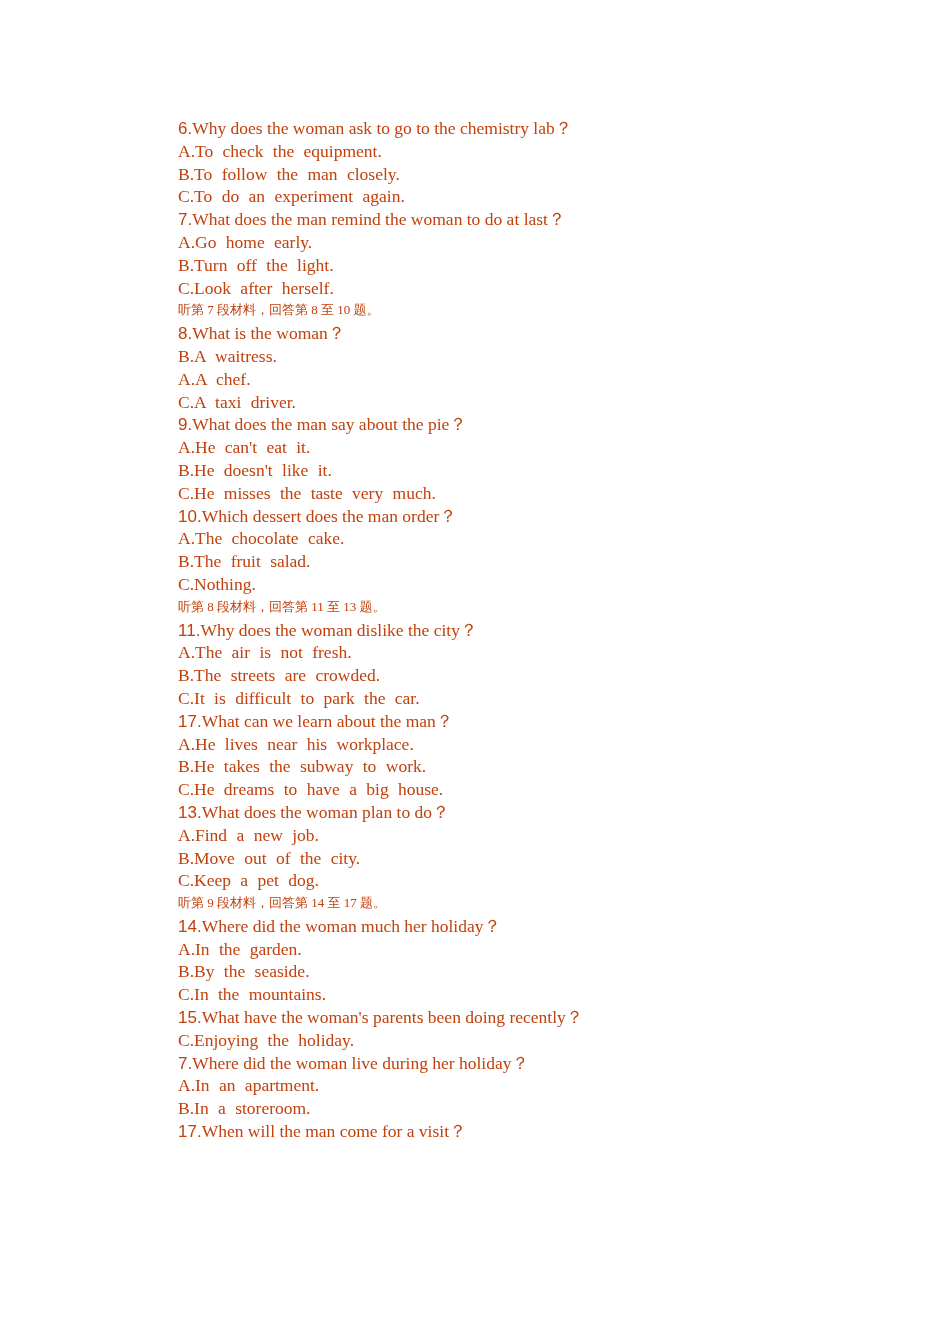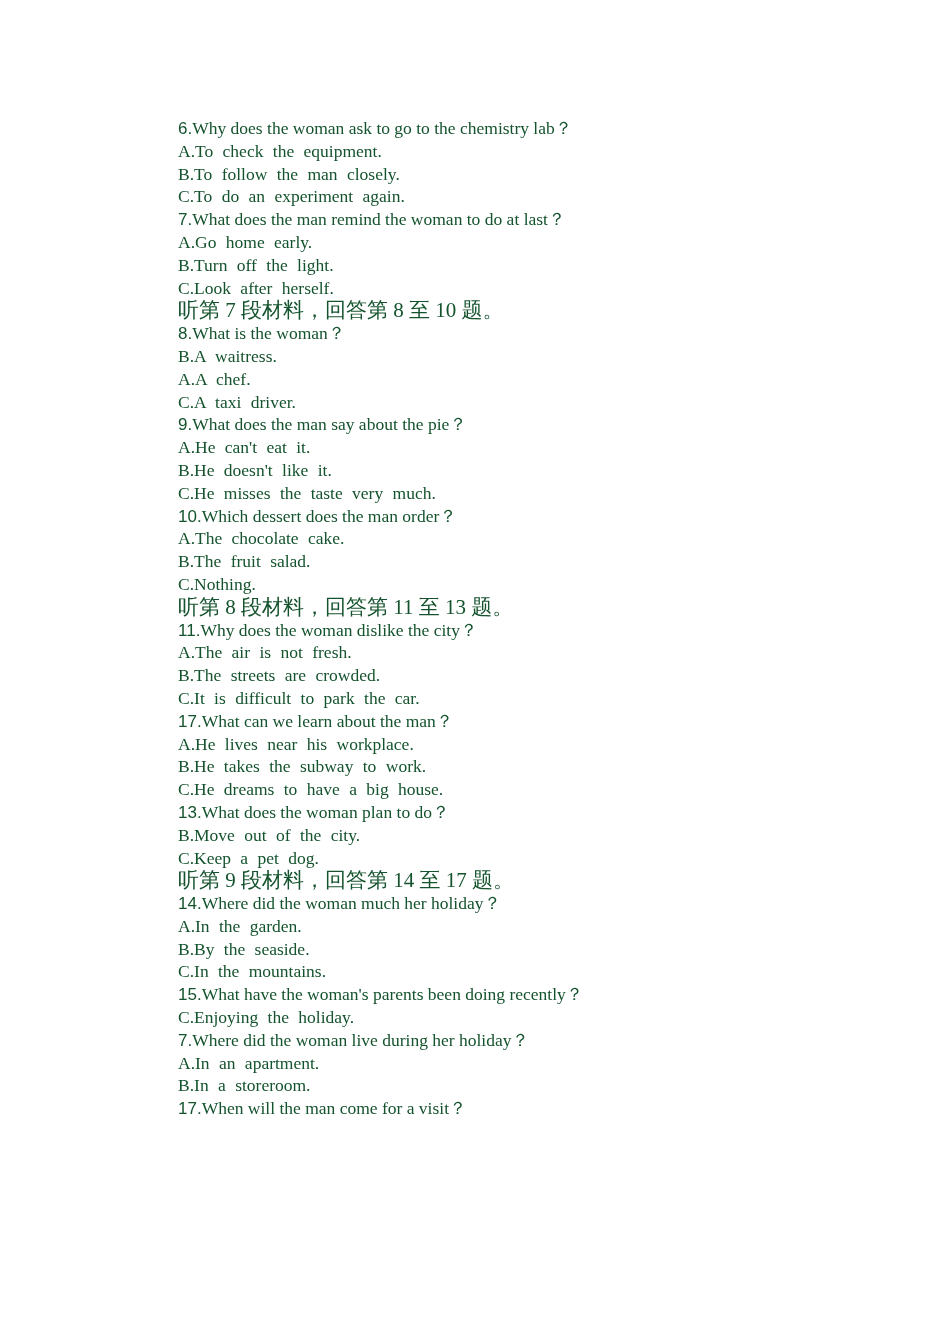--- a/index.html
+++ b/index.html
@@ -19,21 +19,21 @@
     top: 0;
     width: 950px;
     height: 1344px;
     background: #ffffff;
   }
   .content {
     position: absolute;
     left: 178px;
     top: 117px;
     width: 660px;
-    color: #14532d;
+    color: #c2410c;
   }
   .line {
     height: 22.8px;
     line-height: 22.8px;
     white-space: nowrap;
     font-family: "Liberation Serif", serif;
     font-size: 17.5px;
   }
   .line.question .qnum {
     font-family: "Liberation Sans", sans-serif;
@@ -41,21 +41,21 @@
   }
   .line.question .qtext {
     font-family: "Liberation Serif", serif;
     font-size: 17.5px;
   }
   .line.option {
     word-spacing: 5px;
   }
   .line.section {
     font-family: "Liberation Serif", serif;
-    font-size: 21px;
+    font-size: 13px;
   }
 </style>
 </head>
 <body>
 
 <div class="page">
   <div class="content">
       <div class="line question"><span class="qnum">6.</span><span class="qtext">Why does the woman ask to go to the chemistry lab？</span></div>
       <div class="line option">A.To check the equipment.</div>
       <div class="line option">B.To follow the man closely.</div>
@@ -80,20 +80,21 @@
       <div class="line section">听第 8 段材料，回答第 11 至 13 题。</div>
       <div class="line question"><span class="qnum">11.</span><span class="qtext">Why does the woman dislike the city？</span></div>
       <div class="line option">A.The air is not fresh.</div>
       <div class="line option">B.The streets are crowded.</div>
       <div class="line option">C.It is difficult to park the car.</div>
       <div class="line question"><span class="qnum">17.</span><span class="qtext">What can we learn about the man？</span></div>
       <div class="line option">A.He lives near his workplace.</div>
       <div class="line option">B.He takes the subway to work.</div>
       <div class="line option">C.He dreams to have a big house.</div>
       <div class="line question"><span class="qnum">13.</span><span class="qtext">What does the woman plan to do？</span></div>
+      <div class="line option">A.Find a new job.</div>
       <div class="line option">B.Move out of the city.</div>
       <div class="line option">C.Keep a pet dog.</div>
       <div class="line section">听第 9 段材料，回答第 14 至 17 题。</div>
       <div class="line question"><span class="qnum">14.</span><span class="qtext">Where did the woman much her holiday？</span></div>
       <div class="line option">A.In the garden.</div>
       <div class="line option">B.By the seaside.</div>
       <div class="line option">C.In the mountains.</div>
       <div class="line question"><span class="qnum">15.</span><span class="qtext">What have the woman's parents been doing recently？</span></div>
       <div class="line option">C.Enjoying the holiday.</div>
       <div class="line question"><span class="qnum">7.</span><span class="qtext">Where did the woman live during her holiday？</span></div>

